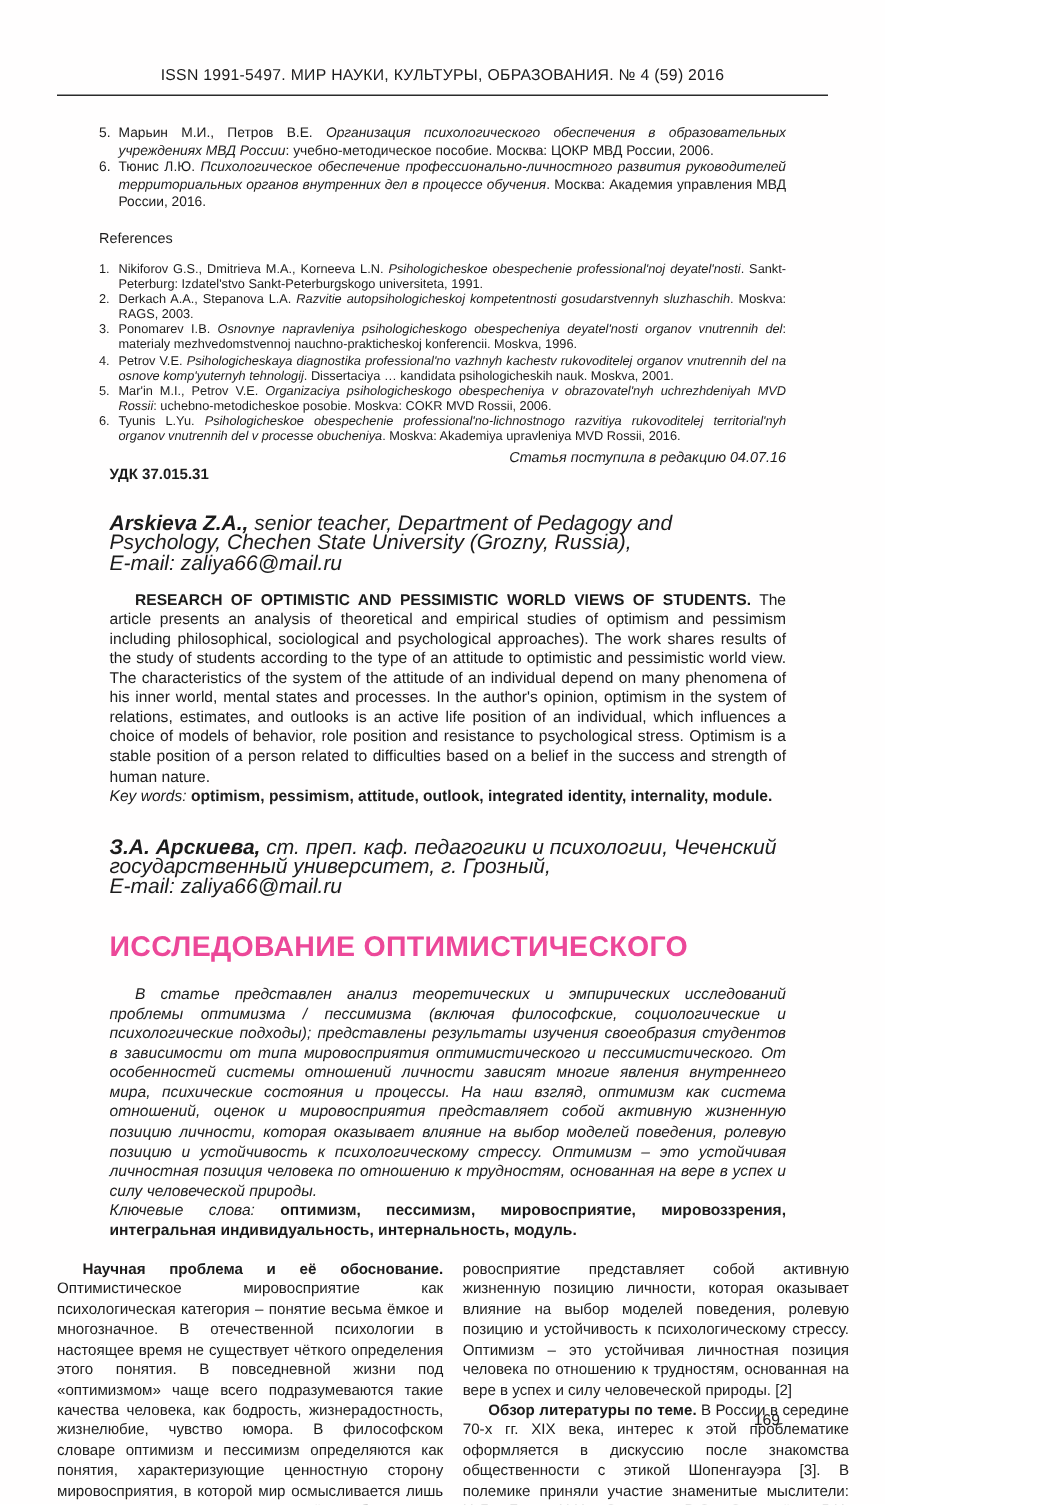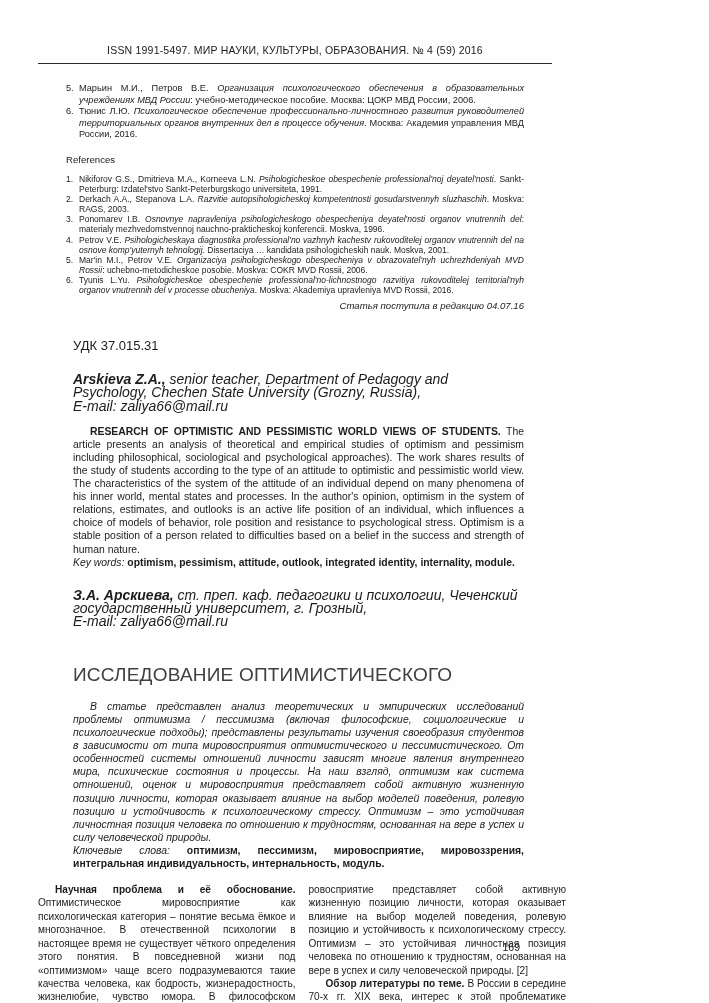--- a/index.html
+++ b/index.html
@@ -33,41 +33,41 @@
   .ref-num{flex:0 0 13px;}
   .ref-text{flex:1;text-align:justify;}
   .ref-text i{}
   .refs-heading{margin:13px 0 0 -7px;font-size:9.6px;}
   .received-note{
     margin-top:5px;
     text-align:right;
     font-style:italic;
     font-size:9.6px;
   }
-  .udc{margin-top:27px;font-size:13px;}
+  .udc{font-size:10px;font-weight:bold;}
   .author-block{margin-top:20px;font-size:14px;line-height:13.2px;}
   .author-block .a-name{font-weight:bold;font-style:italic;}
   .author-block .a-aff,.author-block .a-mail{font-style:italic;}
   .abstract{
     margin-top:12px;
     font-size:10.4px;line-height:13.1px;
     text-align:justify;
   }
   .abstract .para-indent{display:inline-block;width:17px;}
   .abstract-title{font-weight:bold;}
   .kw-line{
     font-size:10.4px;line-height:13.1px;
     text-align:justify;
   }
   .kw-label{font-style:italic;}
   .kw-text{font-weight:bold;}
   .article-title{
-    margin:34px 0 0 0;
+    margin:22px 0 0 0;
     font-size:19px;line-height:25.5px;
-    font-weight:normal;color:#404040;
+    font-weight:bold;color:#ec4899;
     letter-spacing:.2px;
   }
   .abstract-ru{font-style:italic;}
   
   .body-cols{
     display:flex;gap:13px;
     margin:13px 24px 0 38px;
   }
   .col{flex:1;min-width:0;}
   .bp{

